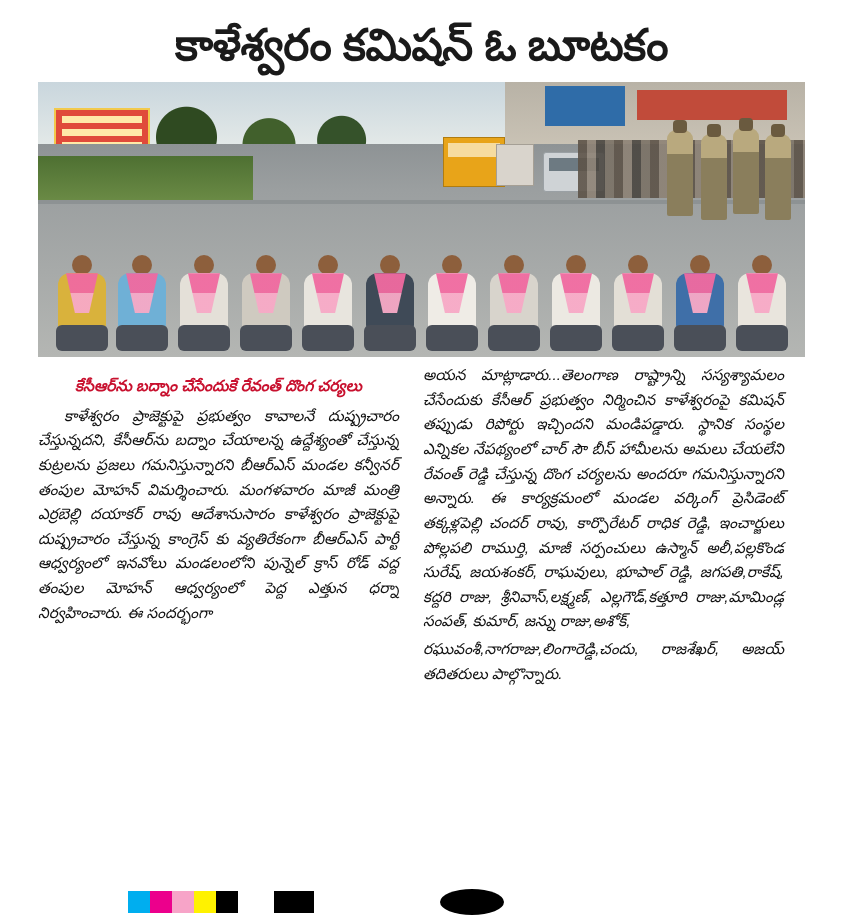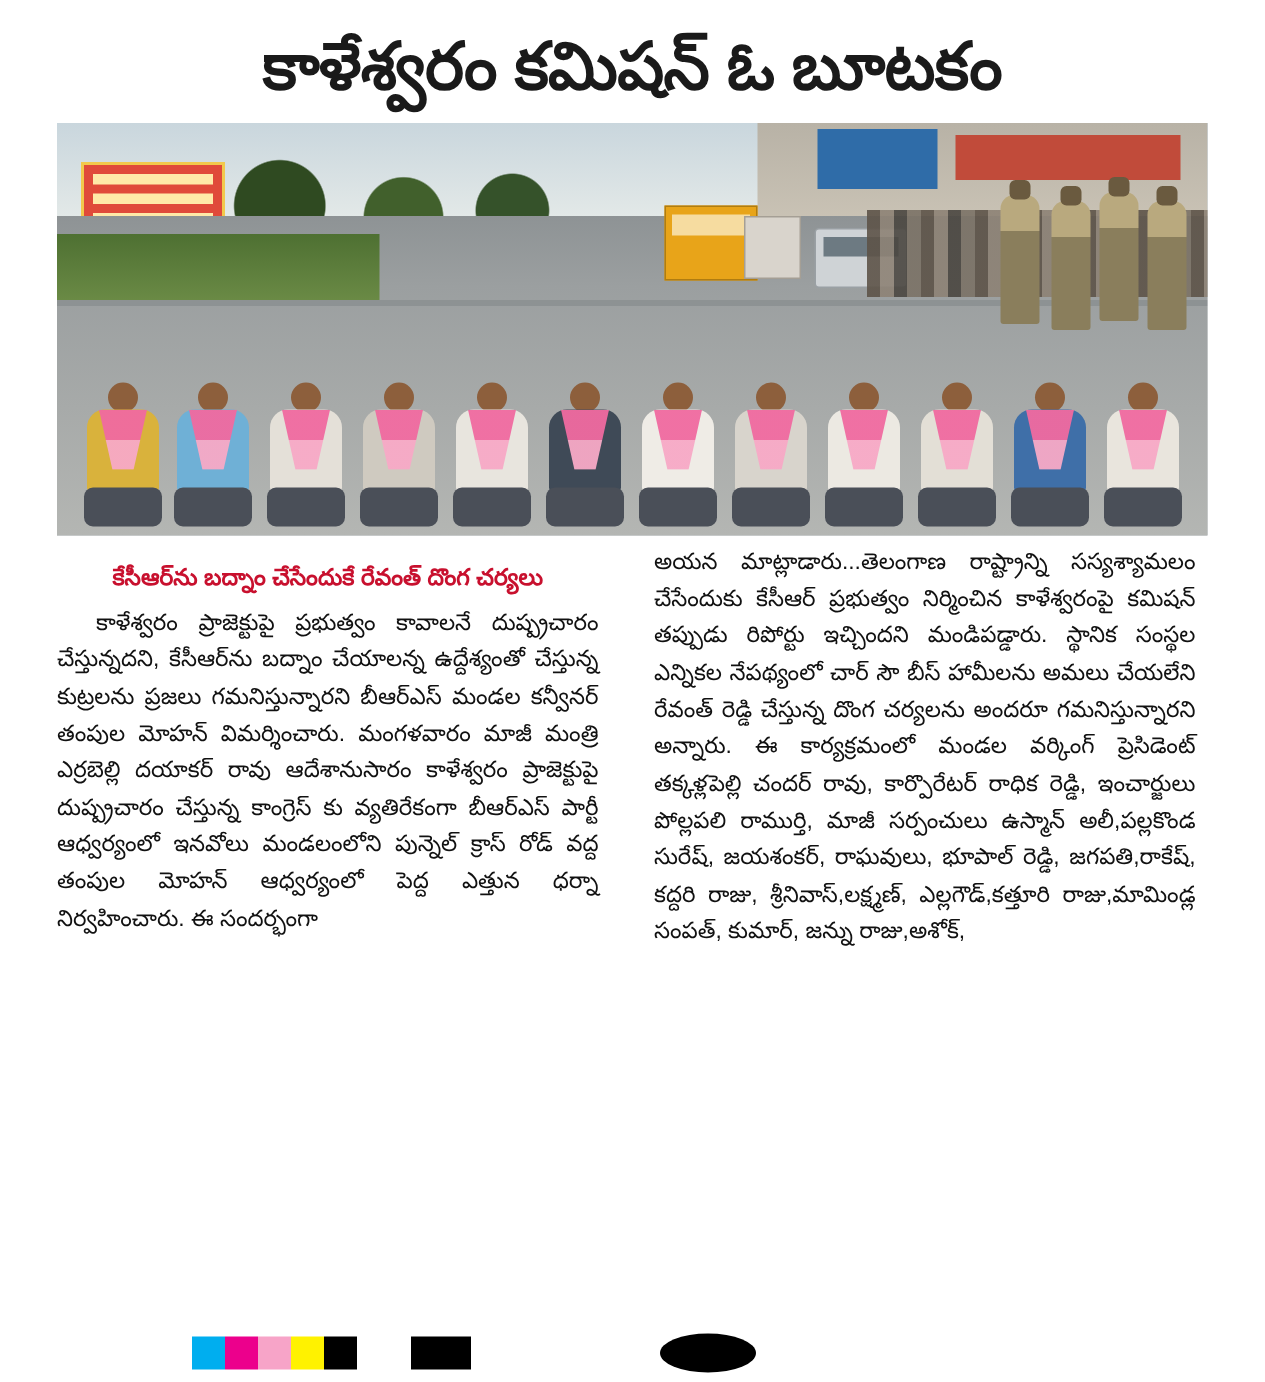--- a/index.html
+++ b/index.html
@@ -129,22 +129,23 @@
   }
   .byline{
     font-weight:700;
     font-size:15px;
     text-align:center;
     margin:14px 0 8px 0;
     color:#111;
   }
   .columns{
     display:flex;
-    gap:37px;
+    gap:24px;
     padding-top:6px;
+    font-style:italic;
   }
   .col{
     width:361px;
     font-size:15.2px;
     line-height:1.62;
     color:#111;
     text-align:justify;
   }
   .col p{margin:0 0 3px 0;}
   .col p.indent{text-indent:26px;}
@@ -266,20 +267,21 @@
 
   <div class="columns">
     <div class="col">
       <div class="caption-left">
         <div>కేసీఆర్‌ను బద్నాం చేసేందుకే రేవంత్ దొంగ చర్యలు</div>
       </div>
       <p class="indent">కాళేశ్వరం ప్రాజెక్టుపై ప్రభుత్వం కావాలనే దుష్ప్రచారం చేస్తున్నదని, కేసీఆర్‌ను బద్నాం చేయాలన్న ఉద్దేశ్యంతో చేస్తున్న కుట్రలను ప్రజలు గమనిస్తున్నారని బీఆర్‌ఎస్ మండల కన్వీనర్ తంపుల మోహన్ విమర్శించారు. మంగళవారం మాజీ మంత్రి ఎర్రబెల్లి దయాకర్ రావు ఆదేశానుసారం కాళేశ్వరం ప్రాజెక్టుపై దుష్ప్రచారం చేస్తున్న కాంగ్రెస్ కు వ్యతిరేకంగా బీఆర్‌ఎస్ పార్టీ ఆధ్వర్యంలో ఇనవోలు మండలంలోని పున్నెల్ క్రాస్ రోడ్ వద్ద తంపుల మోహన్ ఆధ్వర్యంలో పెద్ద ఎత్తున ధర్నా నిర్వహించారు. ఈ సందర్భంగా</p>
     </div>
     <div class="col">
       <p>అయన మాట్లాడారు...తెలంగాణ రాష్ట్రాన్ని సస్యశ్యామలం చేసేందుకు కేసీఆర్ ప్రభుత్వం నిర్మించిన కాళేశ్వరంపై కమిషన్ తప్పుడు రిపోర్టు ఇచ్చిందని మండిపడ్డారు. స్థానిక సంస్థల ఎన్నికల నేపథ్యంలో చార్ సౌ బీస్ హామీలను అమలు చేయలేని రేవంత్ రెడ్డి చేస్తున్న దొంగ చర్యలను అందరూ గమనిస్తున్నారని అన్నారు. ఈ కార్యక్రమంలో మండల వర్కింగ్ ప్రెసిడెంట్ తక్కళ్లపెల్లి చందర్ రావు, కార్పొరేటర్ రాధిక రెడ్డి, ఇంచార్జులు పోల్లపలి రాముర్తి, మాజీ సర్పంచులు ఉస్మాన్ అలీ,పల్లకొండ సురేష్, జయశంకర్, రాఘవులు, భూపాల్ రెడ్డి, జగపతి,రాకేష్, కద్దరి రాజు, శ్రీనివాస్,లక్ష్మణ్, ఎల్లగౌడ్,కత్తూరి రాజు,మామిండ్ల సంపత్, కుమార్, జన్ను రాజు,అశోక్,</p>
+      <p>రఘువంశీ,నాగరాజు,లింగారెడ్డి,చందు, రాజశేఖర్, అజయ్ తదితరులు పాల్గొన్నారు.</p>
     </div>
   </div>
 
   <div class="footer-marks">
     <div class="swatches">
       <i style="background:#00AEEF"></i>
       <i style="background:#EC008C"></i>
       <i style="background:#F7A4C8"></i>
       <i style="background:#FFF200"></i>
       <i style="background:#000000"></i>

